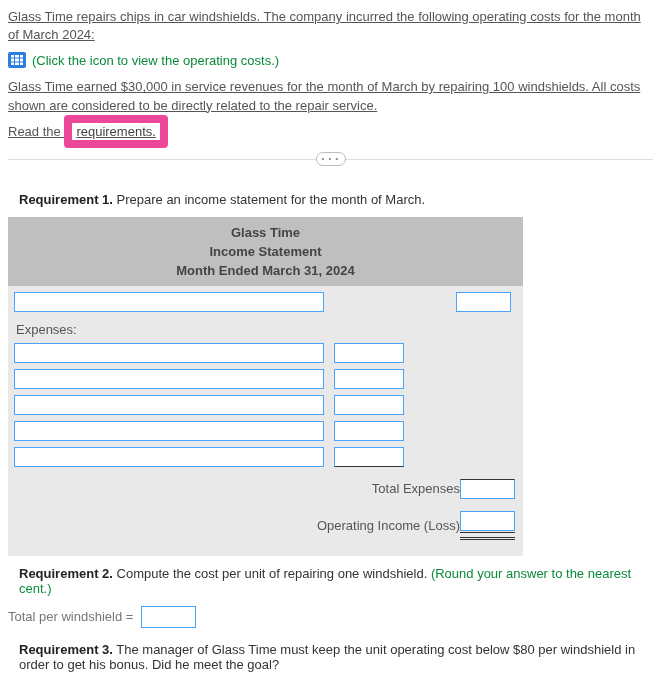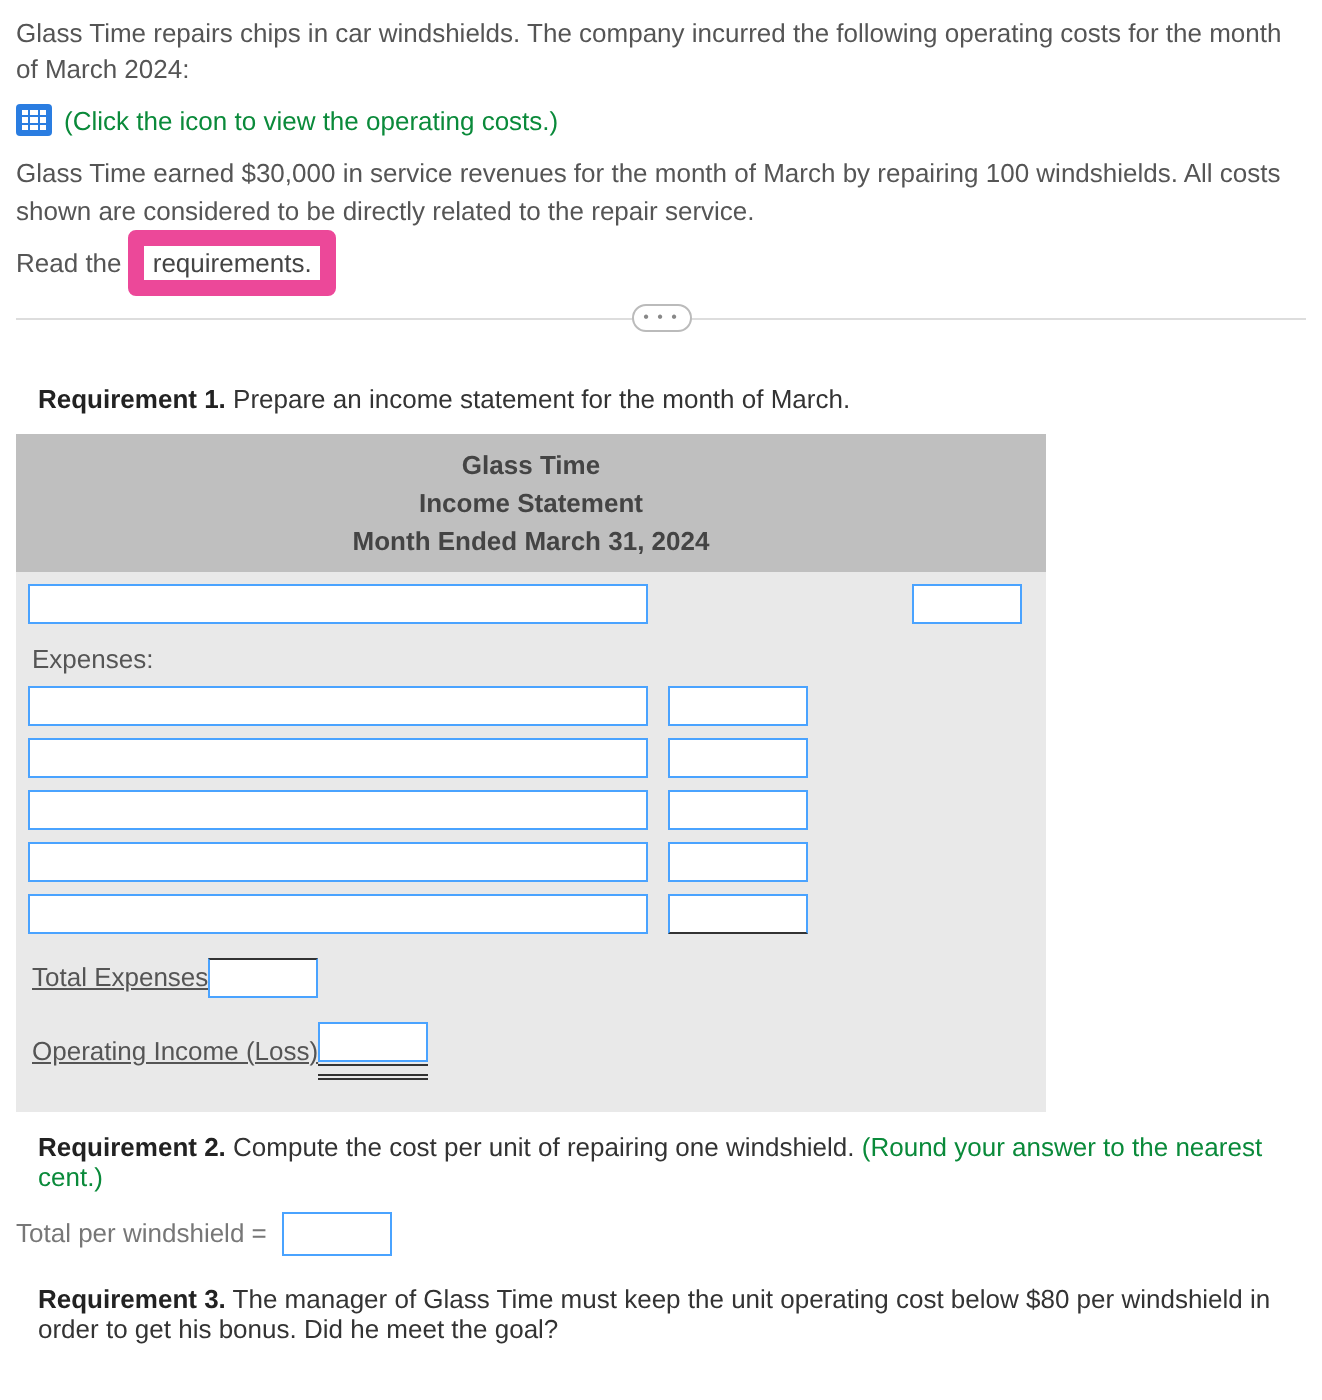--- a/index.html
+++ b/index.html
@@ -8,20 +8,21 @@
     color: #333;
     margin: 0;
     padding: 8px;
     width: 661px;
     box-sizing: border-box;
   }
   .intro-text {
     color: #555;
     line-height: 1.4;
     margin-bottom: 8px;
+    text-decoration: underline;
   }
   .link-row {
     display: flex;
     align-items: center;
     gap: 6px;
     margin-bottom: 10px;
   }
   .green-link {
     color: #0a8a3a;
     cursor: pointer;
@@ -103,24 +104,23 @@
     font-family: inherit;
     font-size: 12px;
   }
   .w-long { width: 310px; }
   .w-mid  { width: 70px; }
   .w-amount { width: 55px; position: absolute; right: 6px; }
   .revenue-row { position: relative; height: 24px; }
   .total-row {
     display: flex;
     align-items: center;
-    justify-content: flex-start;
+    justify-content: flex-end;
     padding: 6px 2px;
     color: #555;
-    text-decoration: underline;
   }
   .underline-double {
     border-top: 1px solid #333;
     border-bottom: 3px double #333;
     height: 4px;
     width: 55px;
     margin-top: 1px;
   }
   .cost-unit-row {
     display: flex;

